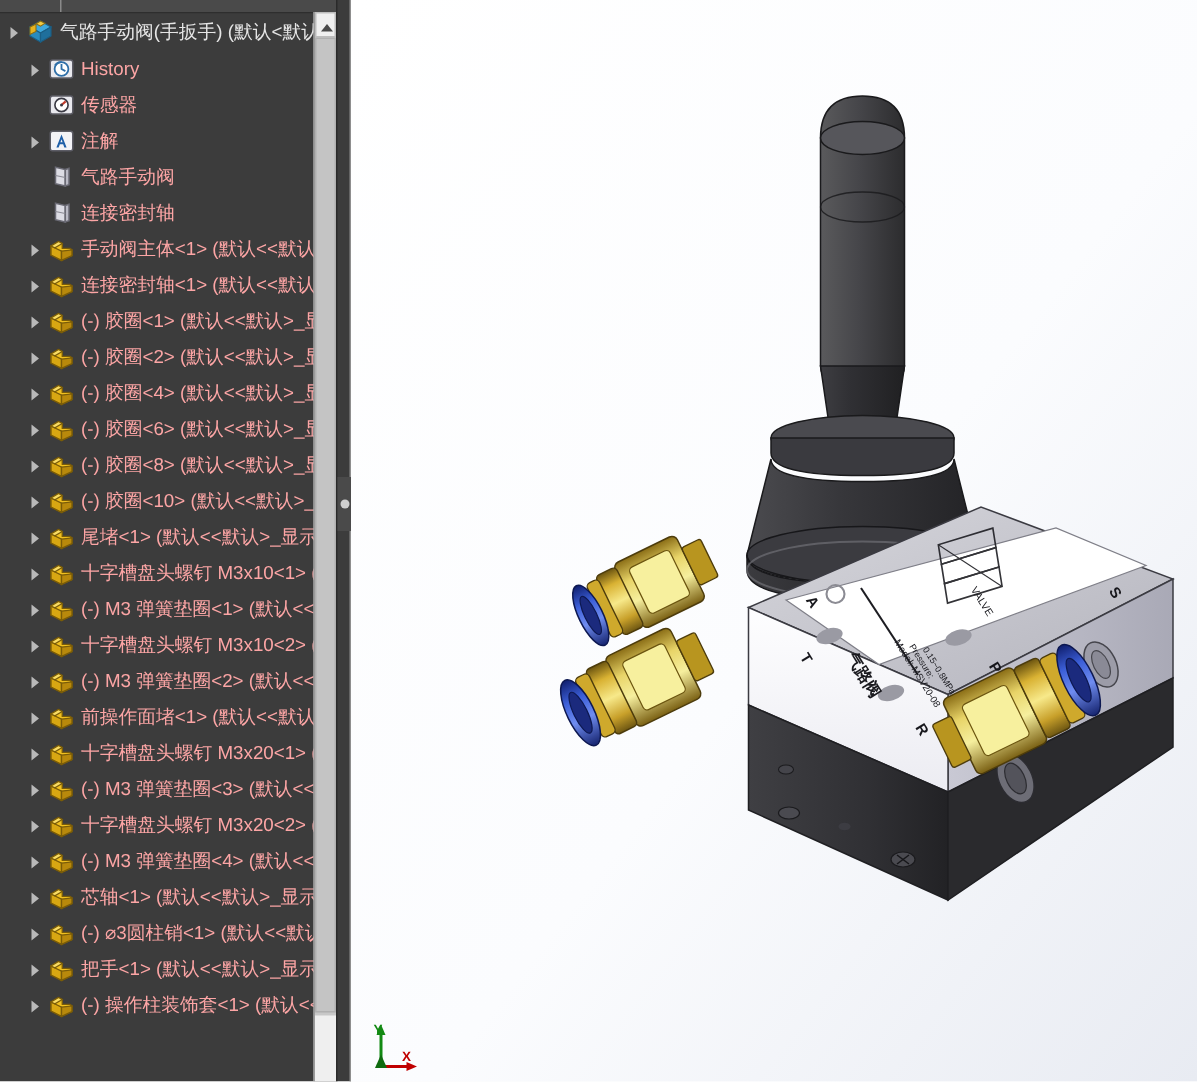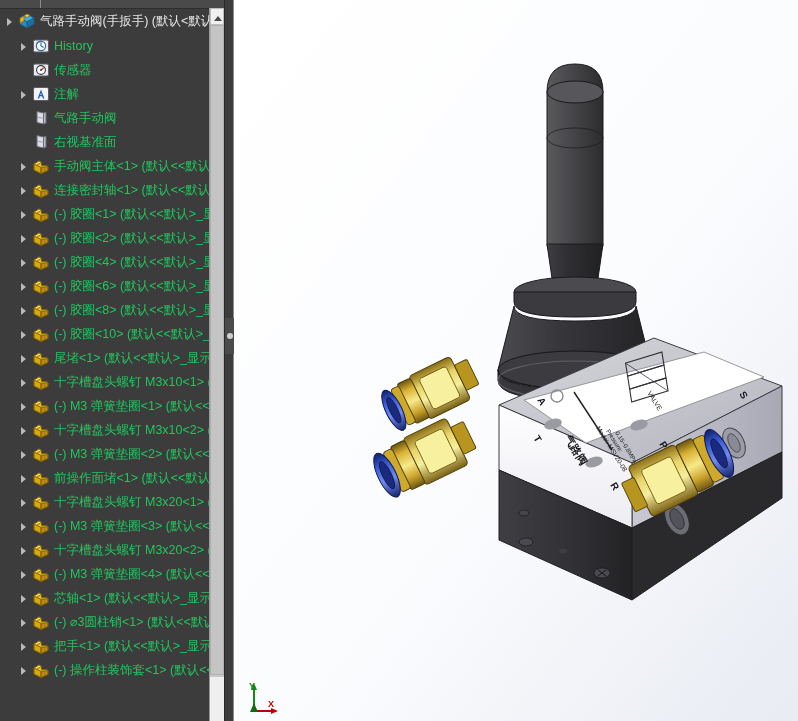--- a/index.html
+++ b/index.html
@@ -92,21 +92,21 @@
     margin-right: 4px;
     position: relative;
     display: inline-block;
   }
   .icon svg { display:block; }
   .label {
     overflow: hidden;
     text-overflow: clip;
     font-size: 12.5px;
     letter-spacing: 0px;
-    color: #22c55e;
+    color: #fca5a5;
   }
   .label.root-label { color: #e6e6e6; }
 
   
   .tree-vscroll {
     position: absolute;
     top: 8px;
     right: 0;
     width: 15px;
     height: 713px;
@@ -283,21 +283,21 @@
           <div class="tree-row">
             <span class="indent-1"></span>
             <span class="expander"></span>
             <span class="icon">
               <svg width="18" height="18" viewBox="0 0 18 18">
         <path d="M5 2.5 L11.5 4 L11.5 15 L5 13.5 Z" fill="#dcdce4" stroke="#6a6a74" stroke-width="1"></path>
         <path d="M11.5 4 L14 3.2 L14 14.2 L11.5 15 Z" fill="#b9b9c4" stroke="#6a6a74" stroke-width="1"></path>
         <line x1="5" y1="8" x2="11.5" y2="9.4" stroke="#8a8a94" stroke-width="0.7"></line>
       </svg>
             </span>
-            <span class="label">右视基准面</span>
+            <span class="label">连接密封轴</span>
           </div>
           <div class="tree-row">
             <span class="indent-1"></span>
             <span class="expander has"></span>
             <span class="icon">
               <svg width="18" height="18" viewBox="0 0 18 18">
         <path d="M2 7 L7 4 L9.5 5.4 L9.5 8.6 L14.5 8.6 L16 9.6 L16 13.4 L9 16.6 L2 13 Z" fill="#f0c020" stroke="#7a5c08" stroke-width="0.9" stroke-linejoin="round"></path>
         <path d="M2 7 L9 10.4 L9 16.6 L2 13 Z" fill="#d8a712" stroke="#7a5c08" stroke-width="0.9"></path>
         <path d="M9 10.4 L16 9.6 L16 13.4 L9 16.6 Z" fill="#b8890c" stroke="#7a5c08" stroke-width="0.9"></path>
         <path d="M2 7 L7 4 L9.5 5.4 L4.6 8.2 Z" fill="#f8db62" stroke="#7a5c08" stroke-width="0.8"></path>

